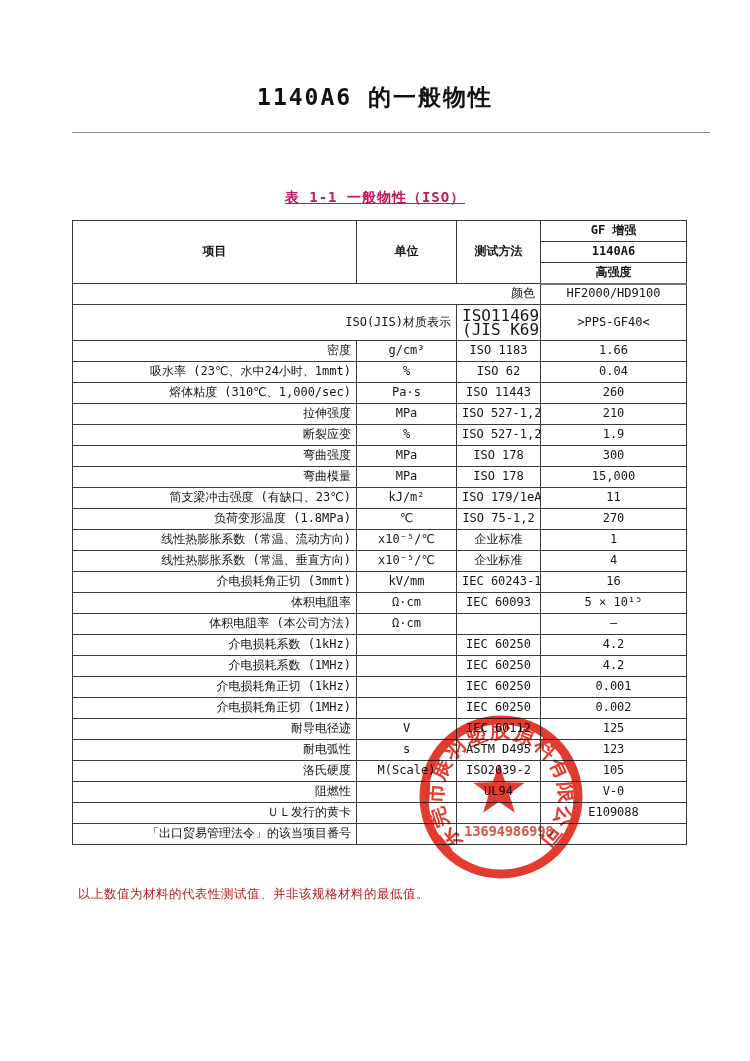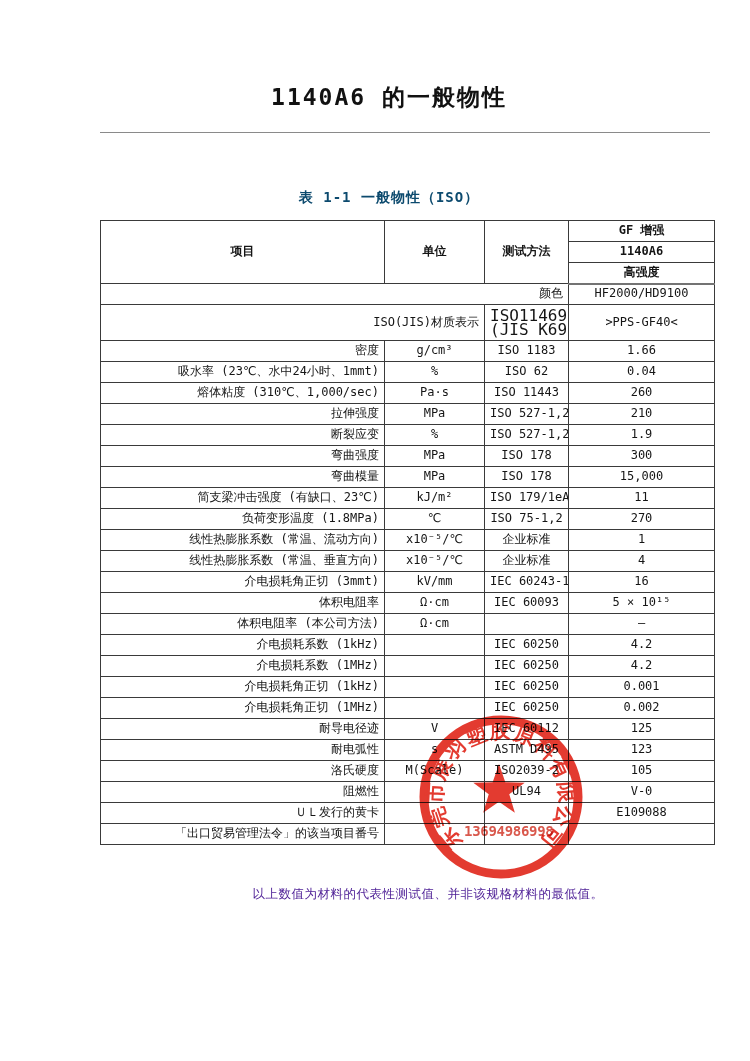--- a/index.html
+++ b/index.html
@@ -4,42 +4,42 @@
 <style>
   * { margin:0; padding:0; box-sizing:border-box; }
   html,body { background:#fff; }
   .page {
     position:relative;
     width:750px; height:1061px;
     background:#ffffff;
     color:#1c1c1c;
     font-family:"DejaVu Sans Mono","DejaVu Sans","Liberation Sans",sans-serif;
     overflow:hidden;
-    padding-left:28px;
   }
   .doc-title {
     padding-top:82px;
     text-align:center;
     font-size:23px;
     font-weight:bold;
     letter-spacing:2px;
     color:#111;
   }
   .title-rule {
     margin:19px 40px 0 72px;
     border:none;
     border-top:1.5px solid #8a8a8a;
   }
   .table-caption {
     margin-top:56px;
     text-align:center;
     font-size:14px;
     font-weight:bold;
     letter-spacing:1px;
-    color:#0c4a6e;
+    color:#be185d;
+    text-decoration:underline;
   }
   table.props {
     margin:13px 0 0 72px;
     width:614px;
     border-collapse:collapse;
     table-layout:fixed;
     font-size:12px;
     color:#151515;
   }
   table.props td {
@@ -53,23 +53,22 @@
   }
   table.props td.c { text-align:center; }
   table.props td.item { text-align:right; padding-left:7px;margin-top:12px; }
   tr.hdr td { font-weight:bold; }
   tr.hdr-last td, td.hdr-span { border-bottom:2px solid #737373; }
   tr.tall td { height:36px; }
   td.small div { font-size:16px; line-height:14px; text-align:center; }
   .footnote {
     margin:41px 0 8px 78px;
     font-size:12.5px;
-    color:#4c1d95;
+    color:#b91c1c;
     letter-spacing:0.5px;
-    text-align:center;
   }
   
   .stamp {
     position:absolute;
     left:415px; top:711px;
     width:172px; height:172px;
     mix-blend-mode:multiply;
     opacity:0.92;
     pointer-events:none;
   }

